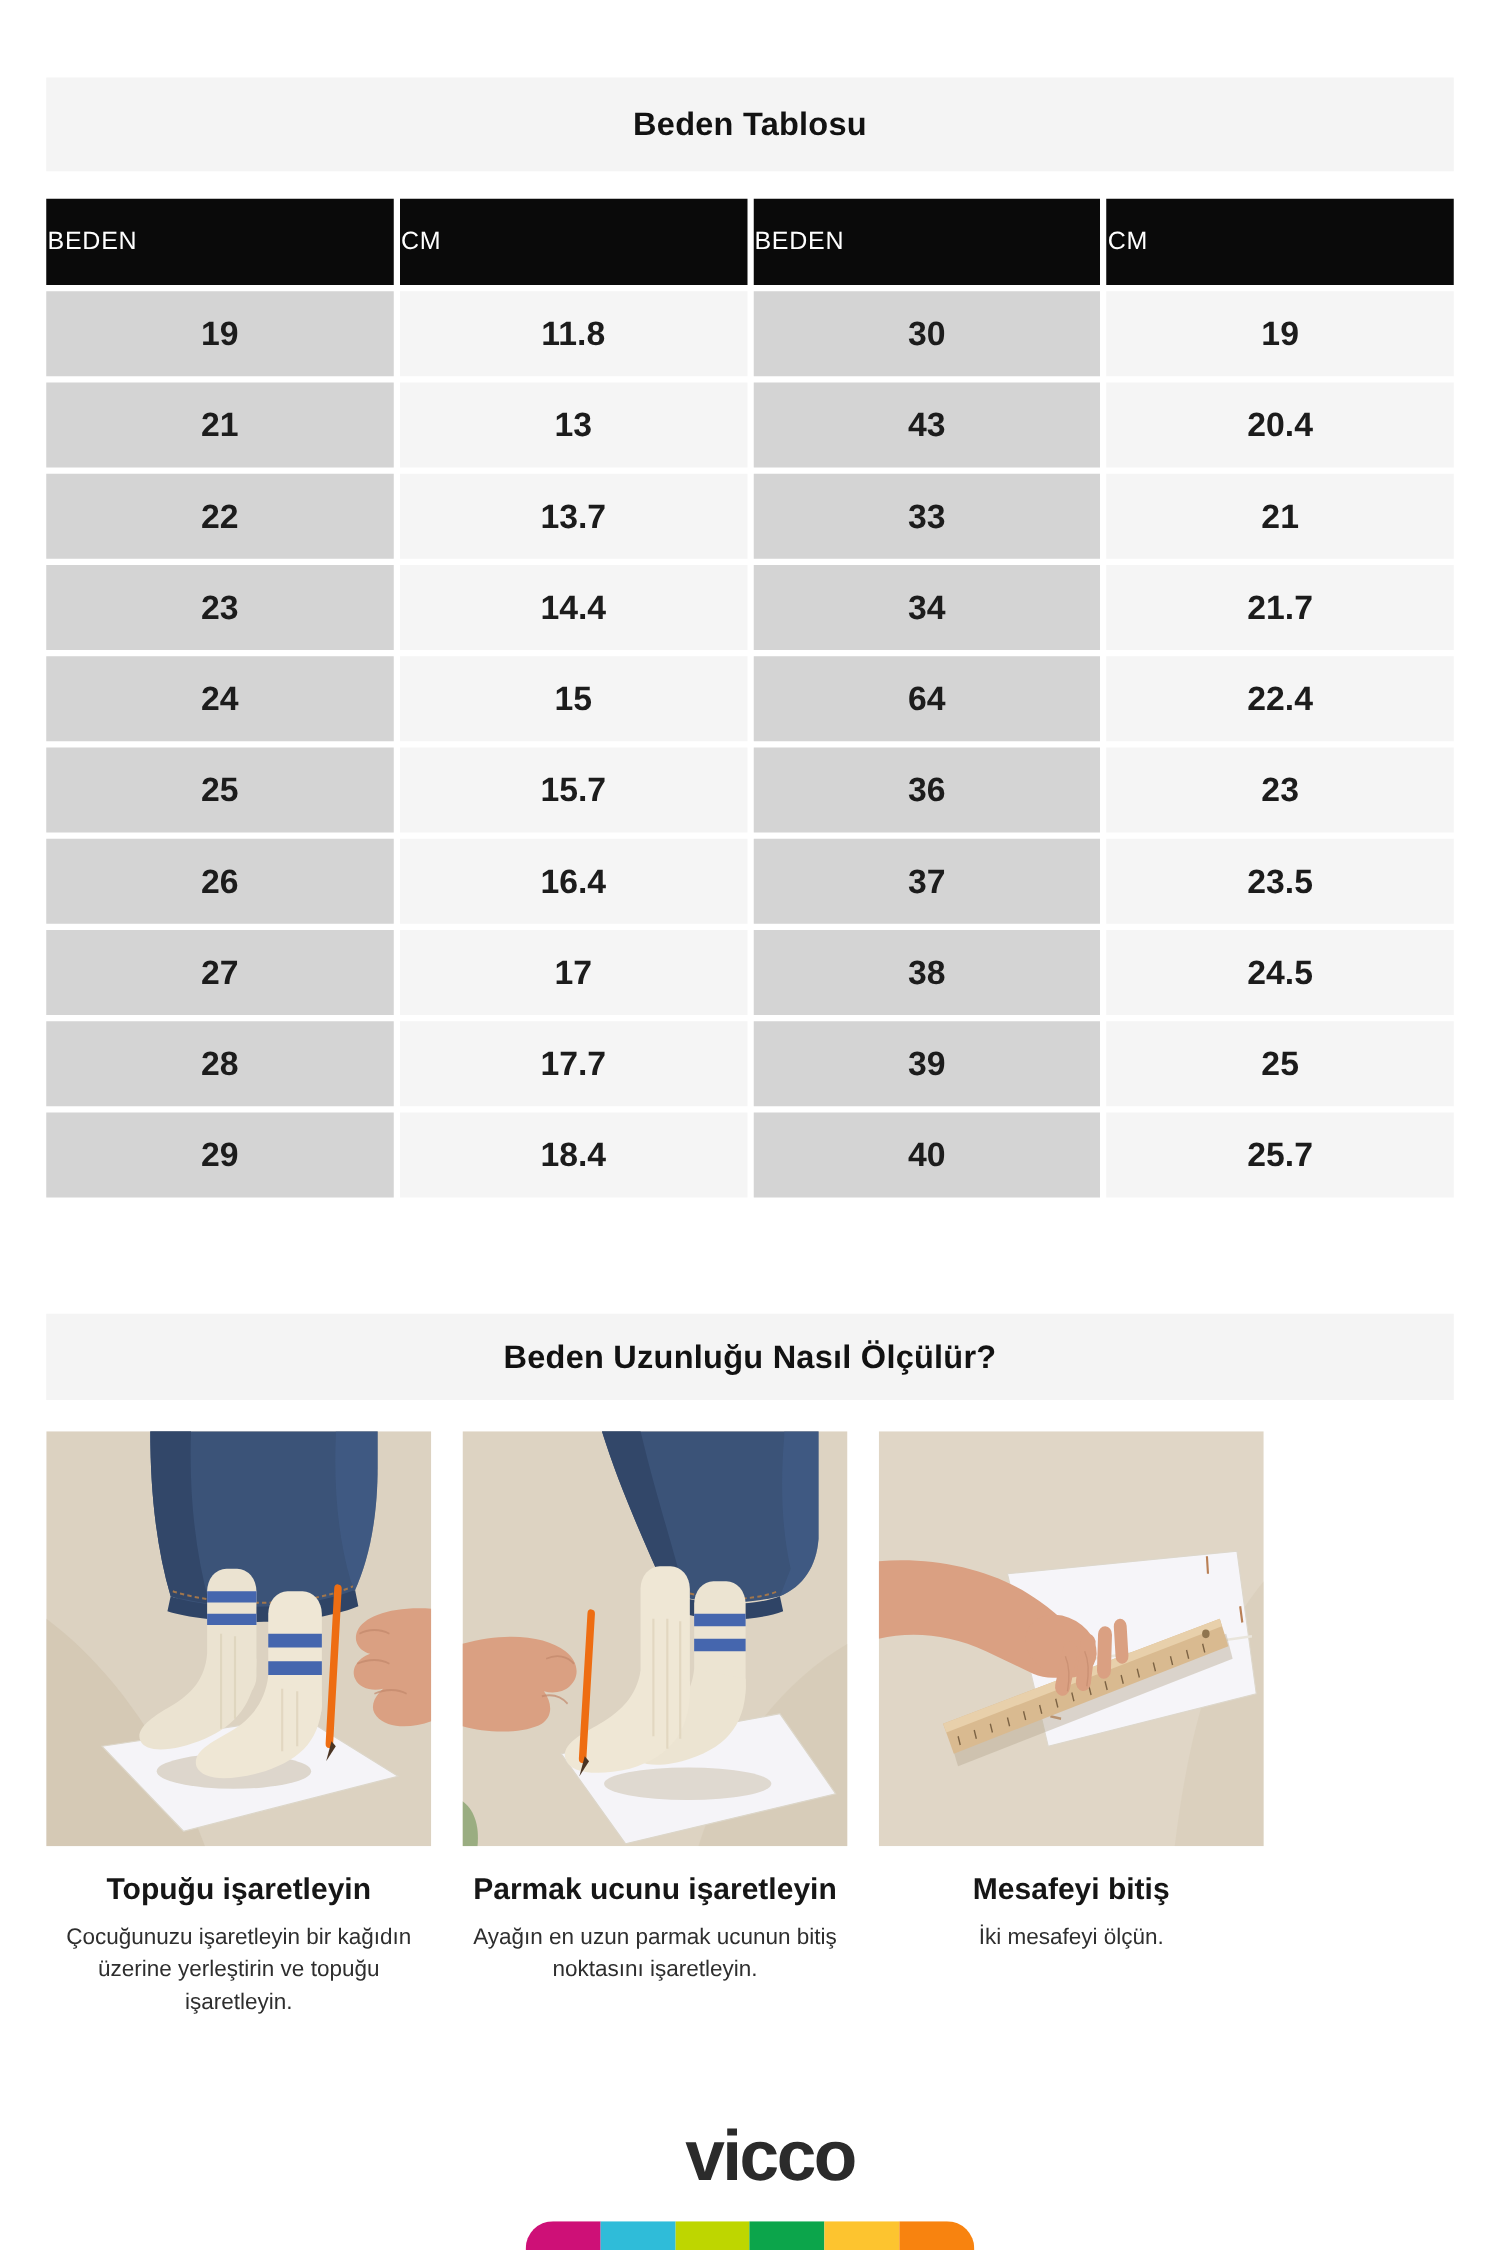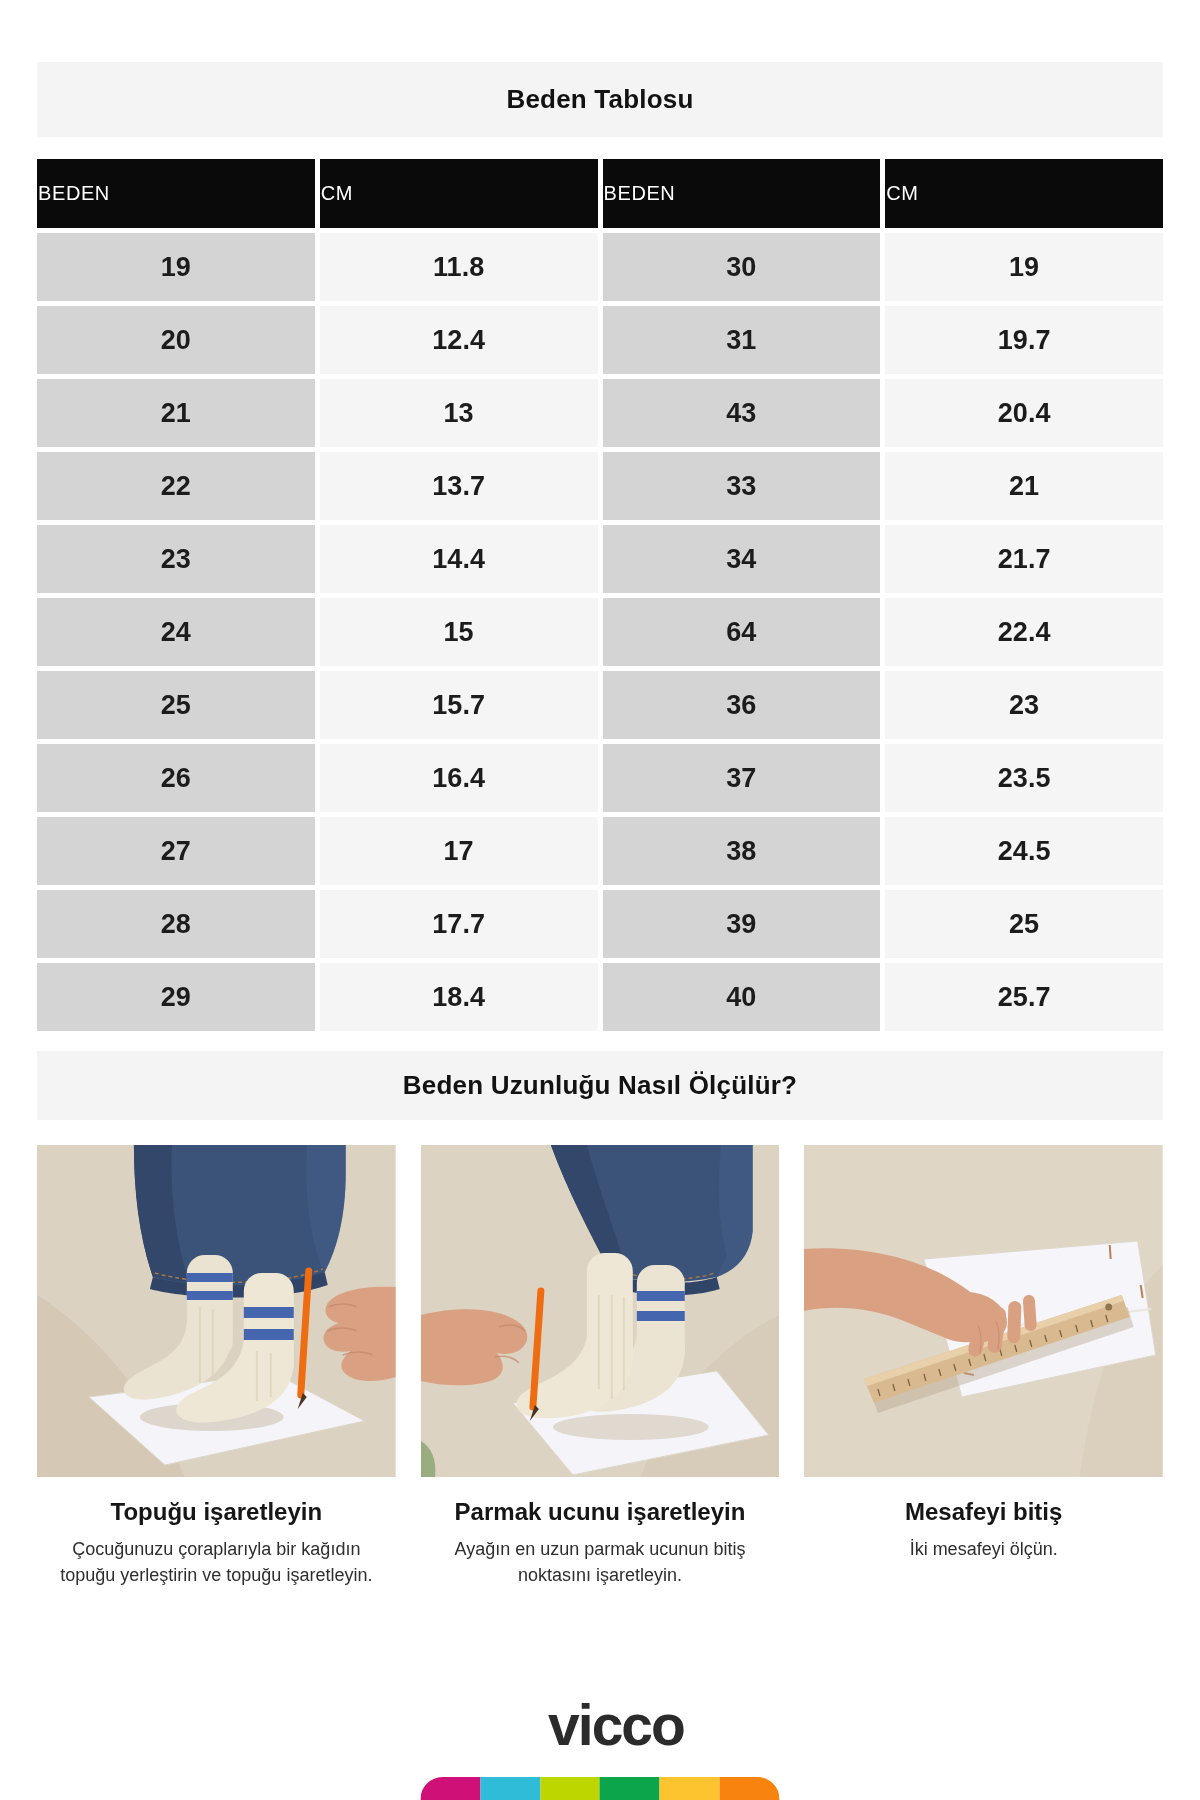--- a/index.html
+++ b/index.html
@@ -57,21 +57,21 @@
     font-size: 27px;
     font-weight: 700;
     color: var(--cell-text, #1c1c1c);
   }
   .size-table td.size-cell { background: var(--size-cell-bg, #d4d4d4); }
   .size-table td.cm-cell   { background: var(--cm-cell-bg, #f5f5f5); }
   .steps {
     position: absolute;
     left: 37px;
     top: 1145px;
-    width: 1126px;
+    width: 974px;
     display: grid;
     grid-template-columns: 1fr 1fr 1fr;
     column-gap: 25px;
   }
   .photo { width: 100%; height: 332px; display: block; }
   .step-caption { margin-top: 21px; text-align: center; }
   .step-title {
     margin: 0 0 10px 0;
     font-size: 24px;
     font-weight: 700;
@@ -125,26 +125,20 @@
         <th>BEDEN</th>
         <th>CM</th>
       </tr>
     </thead>
     <tbody>
         <tr>
           <td class="size-cell">19</td>
           <td class="cm-cell">11.8</td>
           <td class="size-cell">30</td>
           <td class="cm-cell">19</td>
-        </tr>
-        <tr>
-          <td class="size-cell">20</td>
-          <td class="cm-cell">12.4</td>
-          <td class="size-cell">31</td>
-          <td class="cm-cell">19.7</td>
         </tr>
         <tr>
           <td class="size-cell">21</td>
           <td class="cm-cell">13</td>
           <td class="size-cell">43</td>
           <td class="cm-cell">20.4</td>
         </tr>
         <tr>
           <td class="size-cell">22</td>
           <td class="cm-cell">13.7</td>
@@ -228,21 +222,21 @@
           <path d="M257,212 C258,244 240,262 204,272 C172,280 146,280 140,268 C136,256 156,248 172,240 C192,230 204,216 207,196 Z" fill="#efe7d5"></path>
           <path d="M220,206 V256 M234,208 V252" stroke="#ded3bb" stroke-width="2" fill="none" opacity="0.8"></path>
         </g>
         <path d="M272,126 L264,250" stroke="#ee6d12" stroke-width="7" stroke-linecap="round"></path>
         <path d="M266,248 L261,264 L270,252 Z" fill="#4a3423"></path>
         <path d="M359,142 C322,140 296,148 290,160 C286,168 292,176 302,178 C290,182 284,190 288,198 C292,206 304,208 314,206 C304,214 302,222 308,228 C318,238 340,238 359,232 Z" fill="#daa082"></path>
         <path d="M292,162 C300,158 312,158 320,162 M290,186 C300,182 312,182 320,186 M306,210 C316,206 328,206 336,210" stroke="#c2876b" stroke-width="1.5" fill="none" opacity="0.7"></path>
       </svg>
       <div class="step-caption">
         <h3 class="step-title">Topuğu işaretleyin</h3>
-        <p class="step-body">Çocuğunuzu çoraplarıyla bir kağıdın topuğu yerleştirin ve topuğu işaretleyin.</p>
+        <p class="step-body">Çocuğunuzu işaretleyin bir kağıdın üzerine yerleştirin ve topuğu işaretleyin.</p>
       </div>
     </div>
 
     <div class="step">
       <svg class="photo" viewBox="0 0 359 332" preserveAspectRatio="none">
         <rect width="359" height="332" fill="#ddd3c2"></rect>
         <path d="M359,332 V170 C300,200 250,250 220,332 Z" fill="#cfc3ad" opacity="0.4"></path>
         <path d="M130,0 H332 V86 C330,108 318,124 296,132 C258,140 216,138 190,128 C170,90 146,44 130,0 Z" fill="#3b5378"></path>
         <path d="M130,0 h36 C180,50 196,92 206,126 L190,128 C170,90 146,44 130,0 Z" fill="#324769"></path>
         <path d="M300,4 C296,44 298,80 306,110 L296,132 C318,124 330,108 332,86 V0 H300 Z" fill="#43608c" opacity="0.5"></path>

